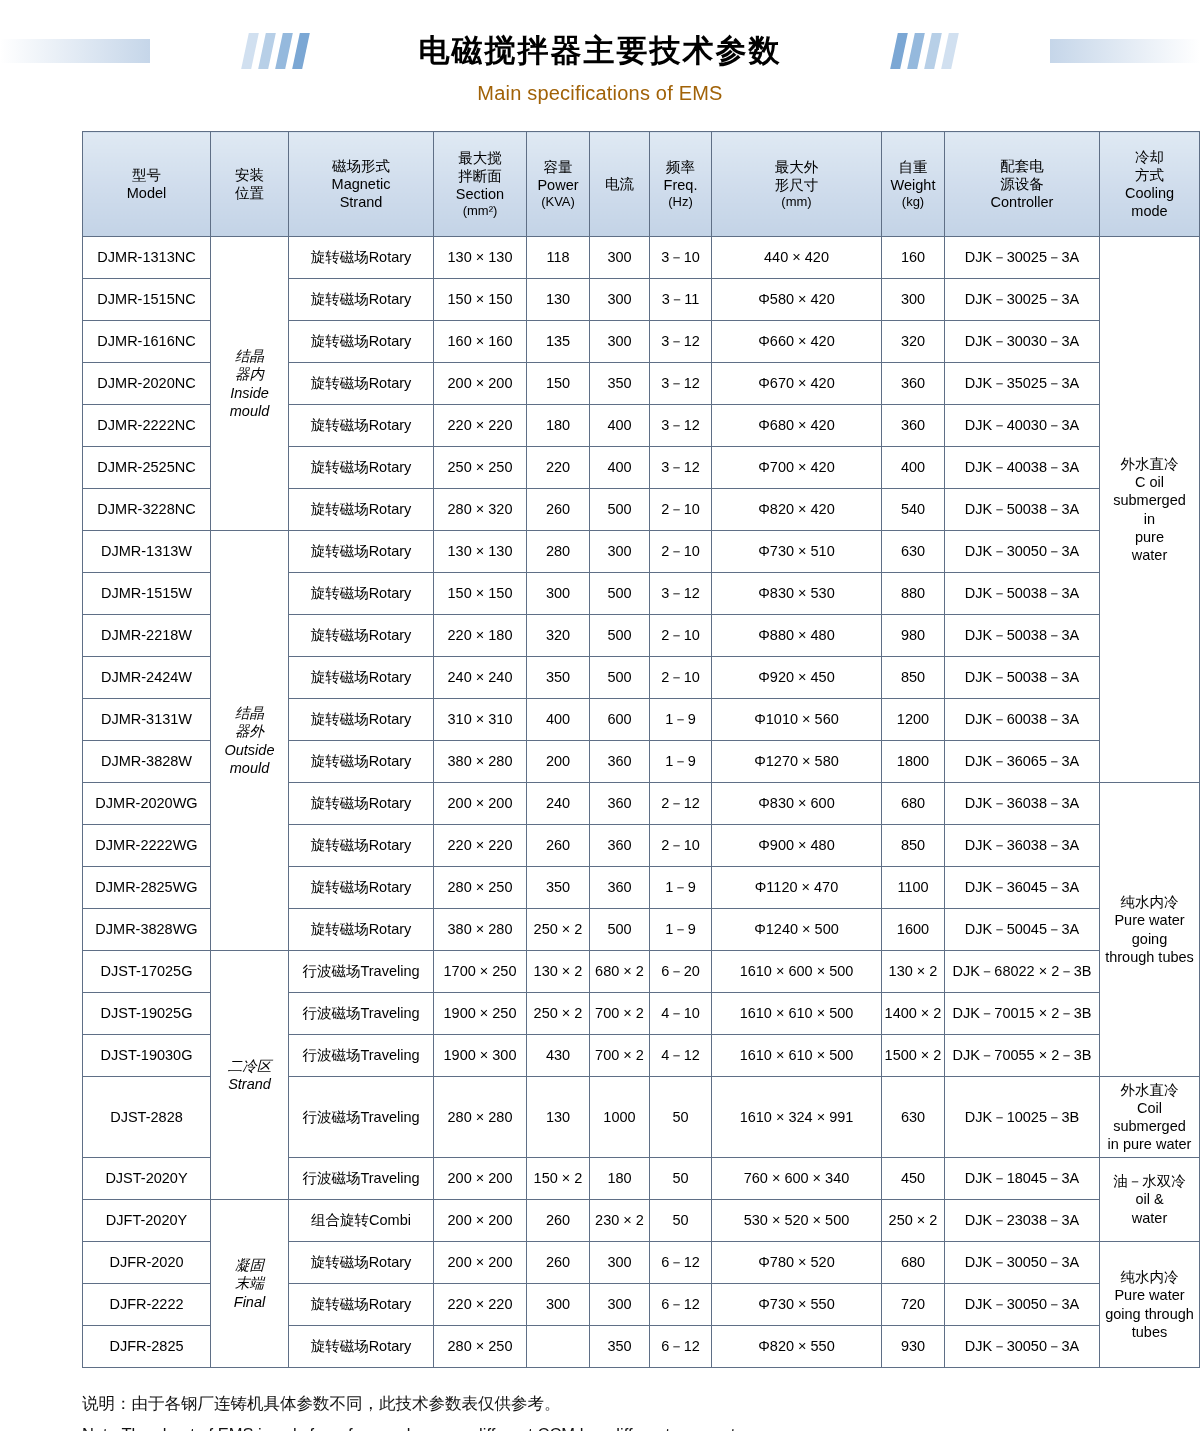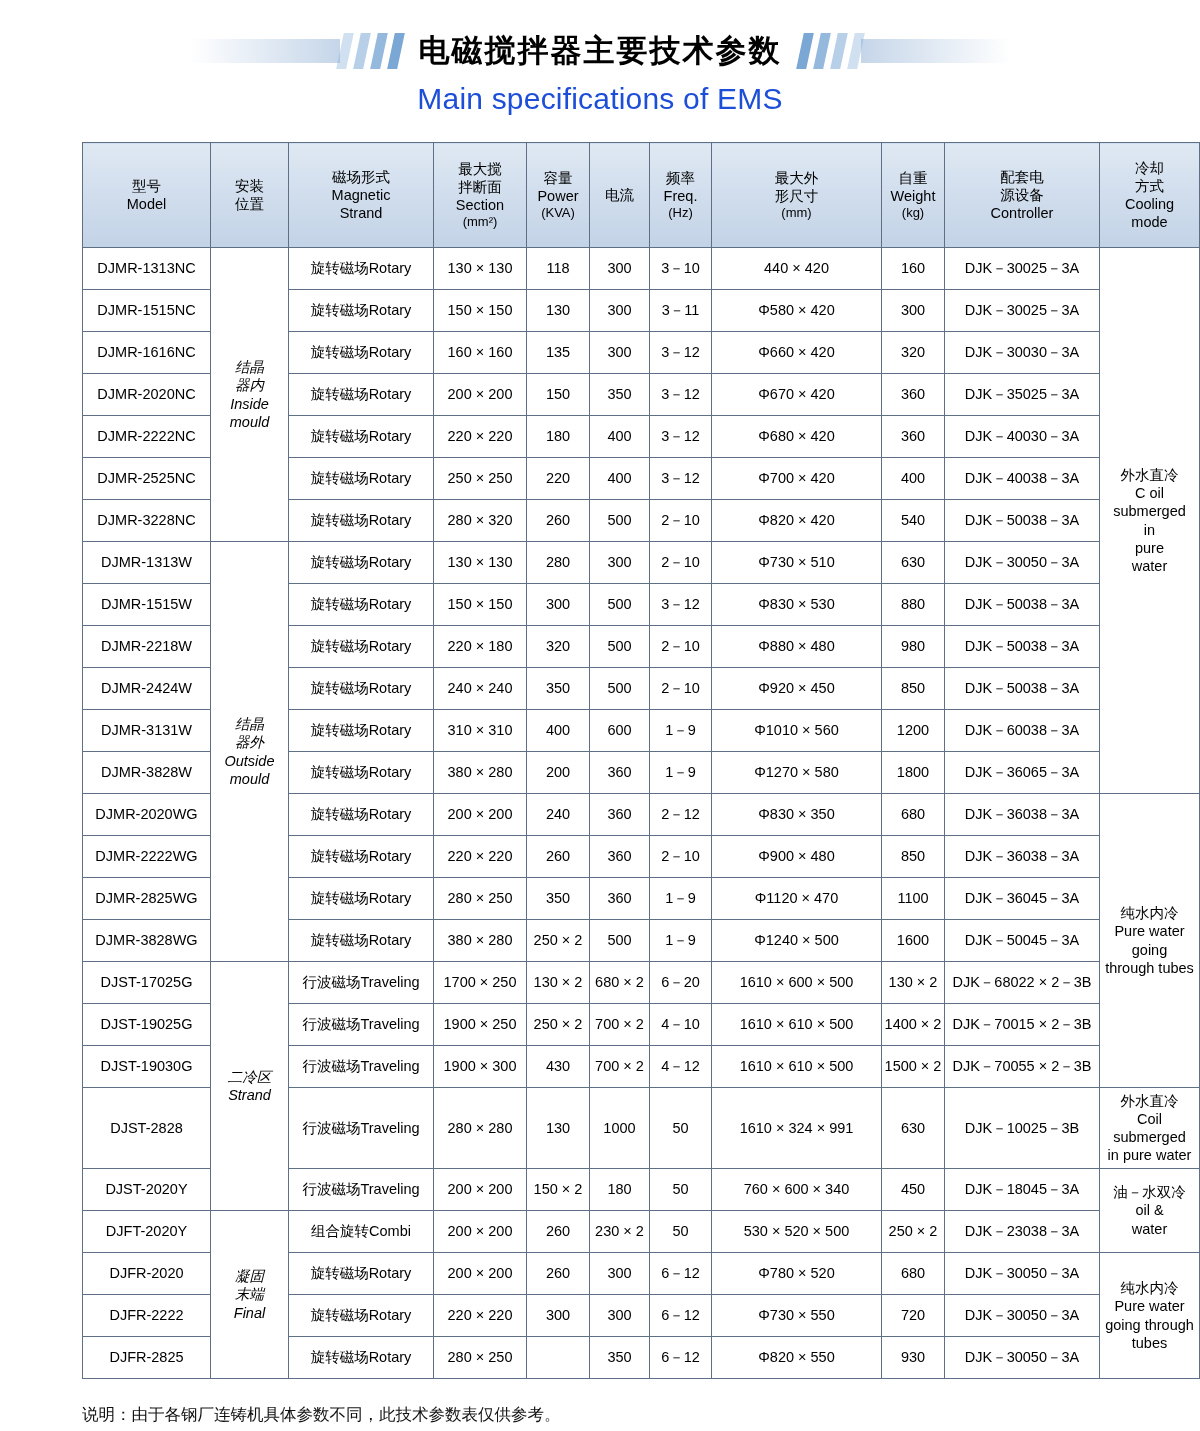--- a/index.html
+++ b/index.html
@@ -17,21 +17,21 @@
   }
 
   
   .header {
     padding-top: 30px;
     text-align: center;
   }
   .title-row {
     display: flex;
     align-items: center;
-    justify-content: center;
+    justify-content: space-between;
     gap: 0;
   }
   .bar-group {
     display: flex;
     align-items: center;
     gap: 7px;
     height: 40px;
   }
   .bar-group .bar {
     width: 10px;
@@ -59,23 +59,23 @@
   }
   .title-cn {
     font-size: 31px;
     font-weight: bold;
     letter-spacing: 2px;
     padding: 0 18px;
     color: #000;
     white-space: nowrap;
   }
   .title-en {
-    font-size: 30px;
+    font-size: 20px;
     margin-top: 10px;
-    color: #1d4ed8;
+    color: #a16207;
     letter-spacing: .2px;
   }
 
   
   .table-wrap {
     margin: 26px auto 0 auto;
     width: 1036px;
   }
   table.spec {
     border-collapse: collapse;
@@ -406,21 +406,21 @@
       <td>DJK－36065－3A</td>
     </tr>
 
     <tr>
       <td class="model">DJMR-2020WG</td>
       <td class="field">旋转磁场Rotary</td>
       <td>200 × 200</td>
       <td>240</td>
       <td>360</td>
       <td>2－12</td>
-      <td>Φ830 × 350</td>
+      <td>Φ830 × 600</td>
       <td>680</td>
       <td>DJK－36038－3A</td>
       <td class="cool" rowspan="7">
         <span>纯水内冷</span><br>
         <span>Pure water</span><br>
         <span>going</span><br>
         <span>through tubes</span>
       </td>
     </tr>
 

